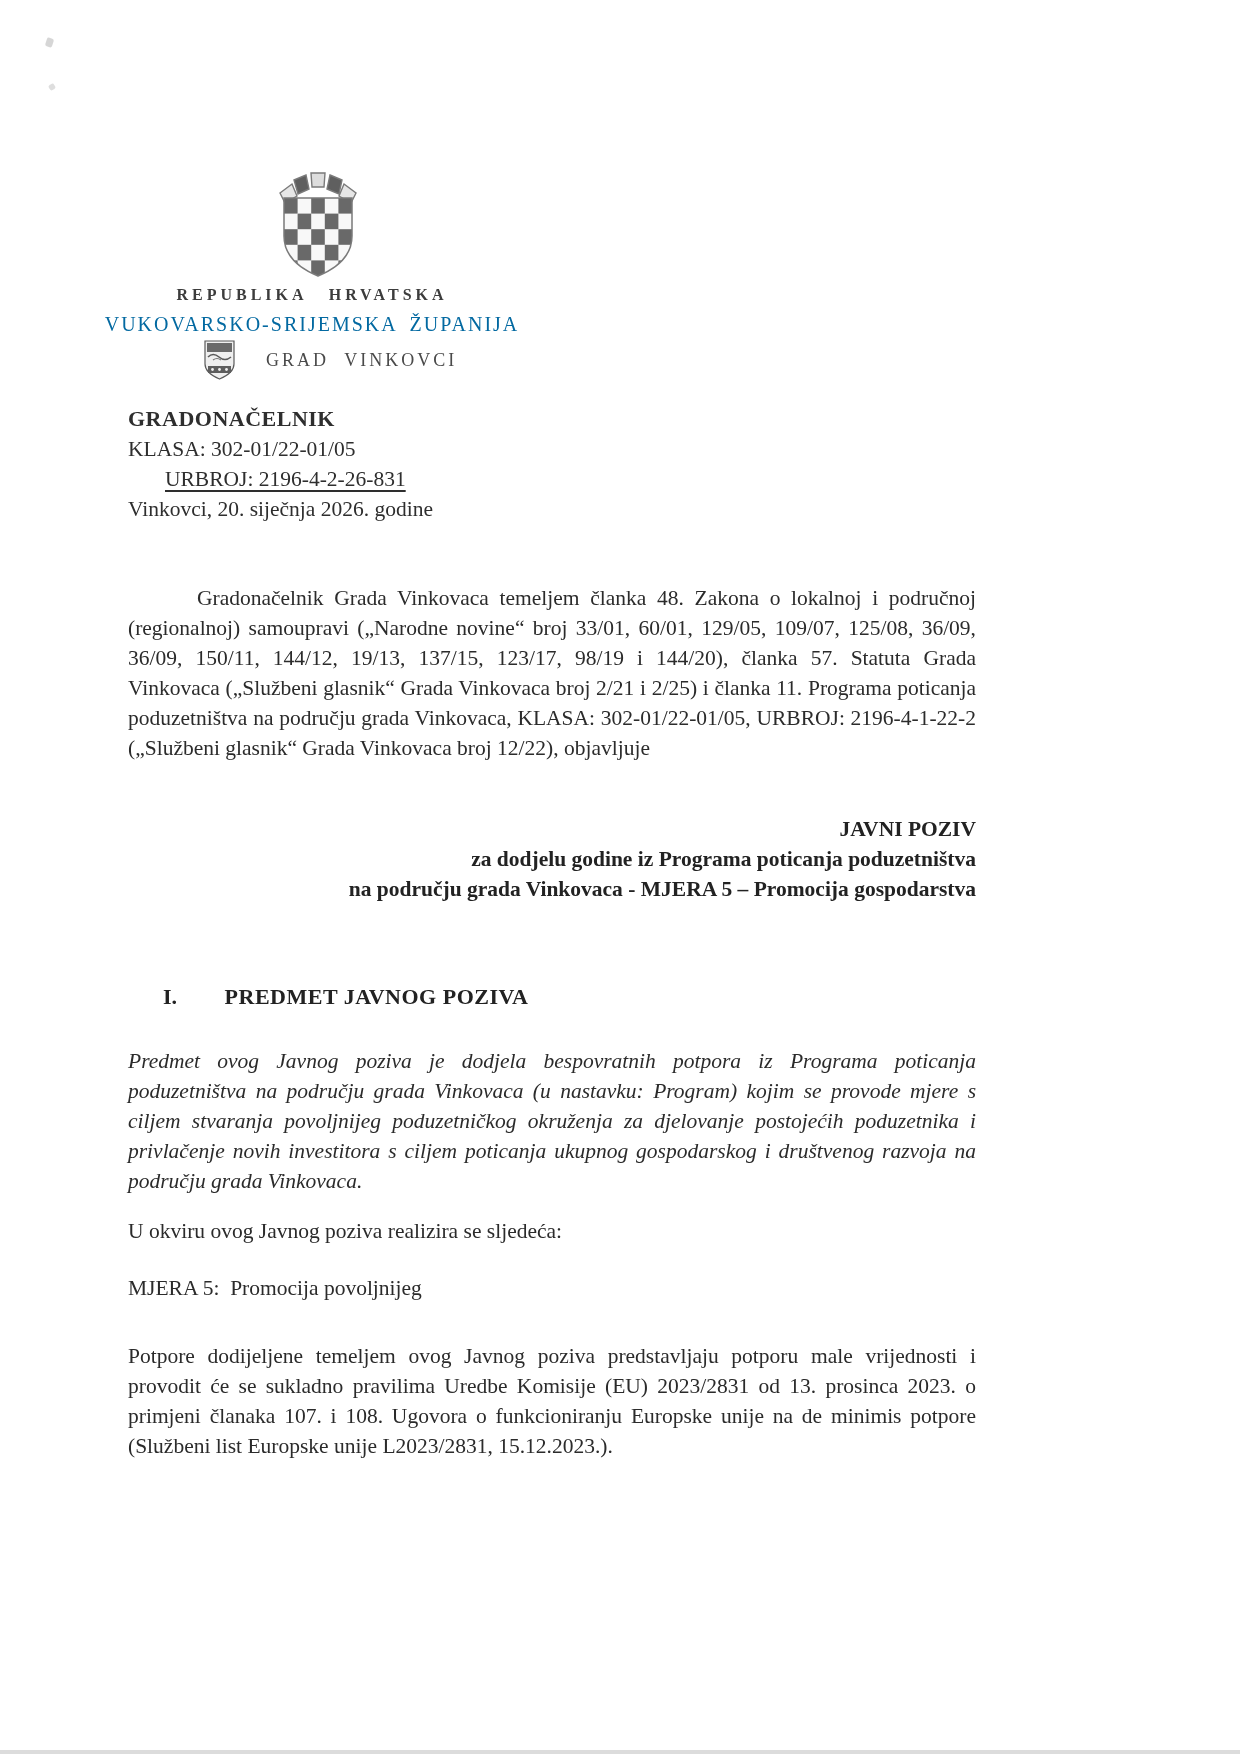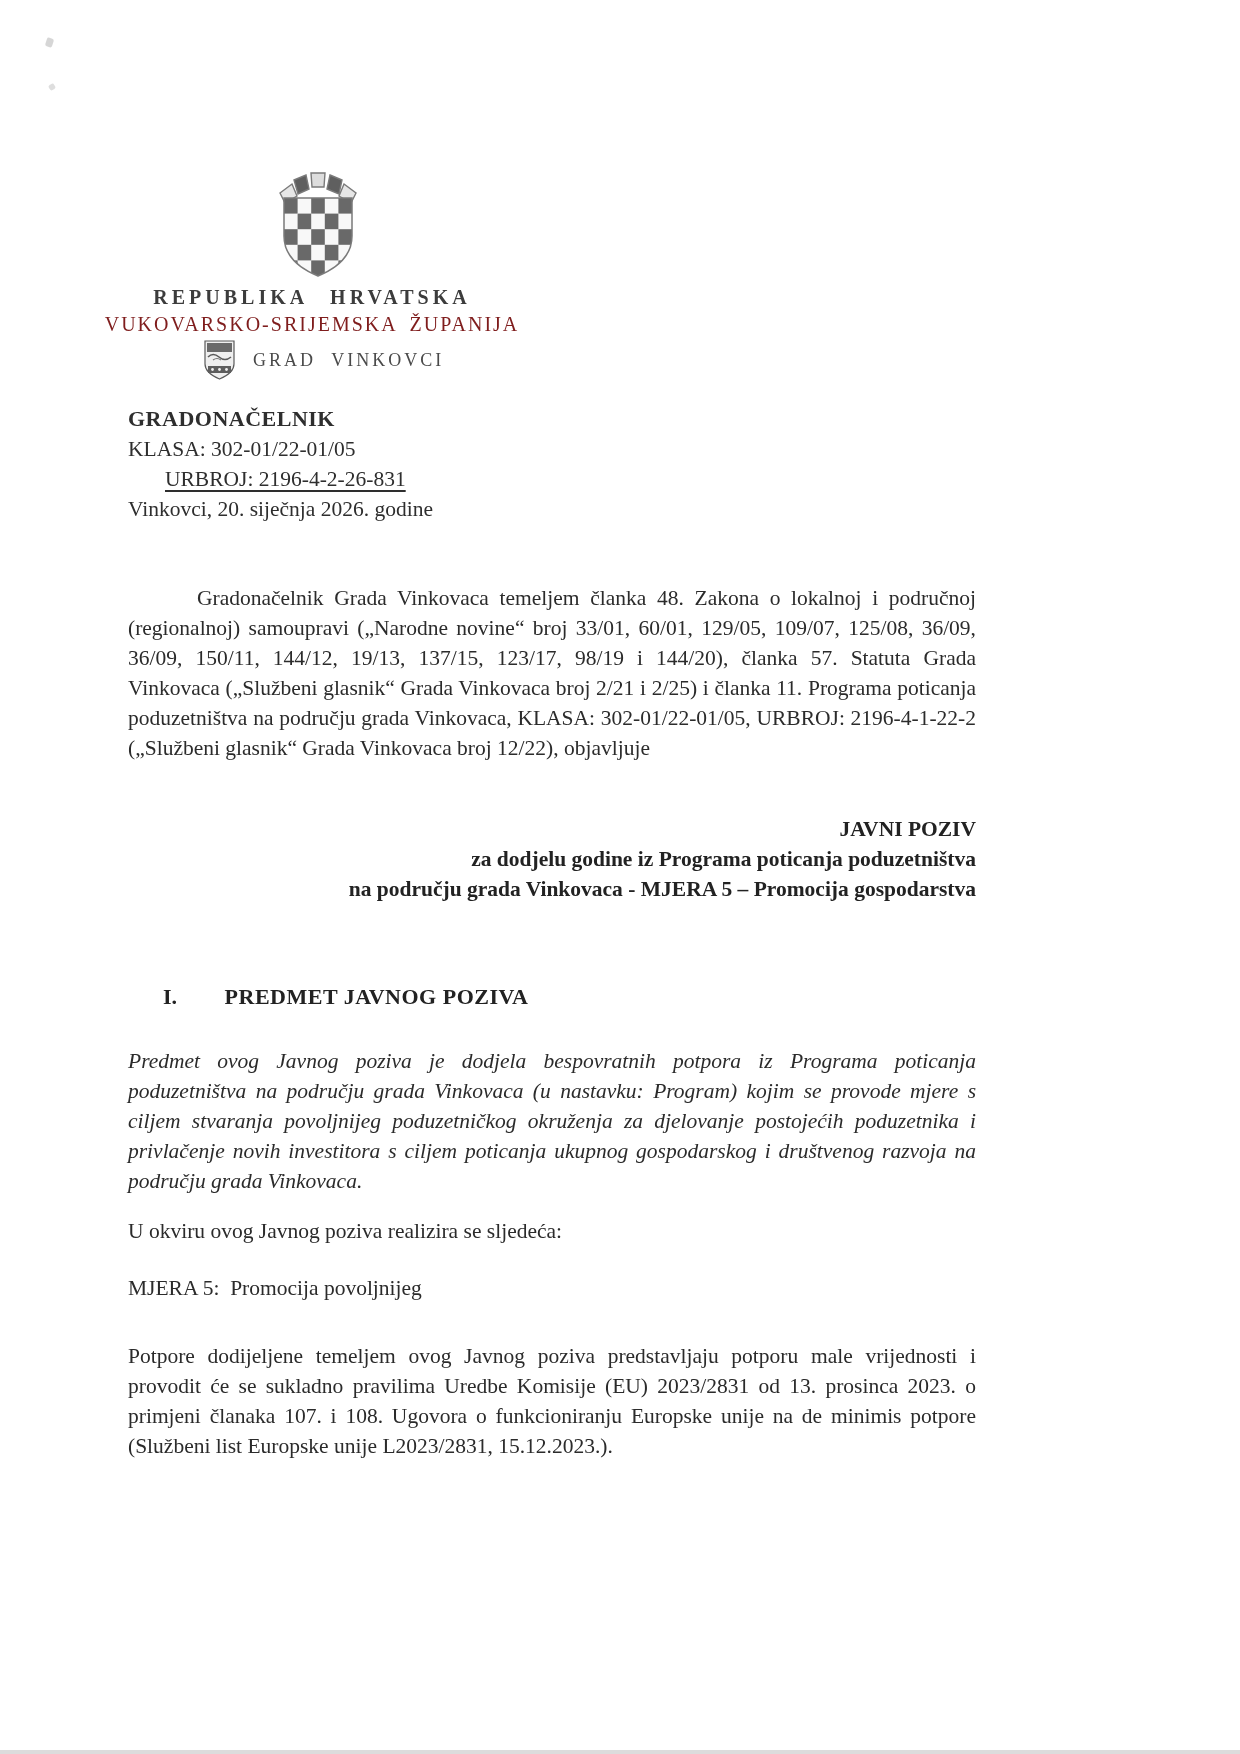--- a/index.html
+++ b/index.html
@@ -10,25 +10,25 @@
     font-family:"Liberation Serif","DejaVu Serif",serif;
     color:#2e2e2e;
     overflow:hidden;
   }
   
   .arms{position:absolute;left:278px;top:170px;}
   .letterhead-line{
     position:absolute;left:62px;width:500px;
     text-align:center;white-space:nowrap;
   }
-  .republic{top:286px;font-size:20px;font-weight:700;letter-spacing:4px;word-spacing:14px;color:#3c3c3c;}
-  .county{top:313px;font-size:20px;letter-spacing:2px;word-spacing:6px;color:#7f1d1d;}
+  .republic{top:286px;font-size:16px;font-weight:700;letter-spacing:4px;word-spacing:14px;color:#3c3c3c;}
+  .county{top:313px;font-size:20px;letter-spacing:2px;word-spacing:6px;color:#0369a1;}
   .city-row{
     position:absolute;left:204px;top:338px;height:44px;
-    display:flex;align-items:center;gap:18px;font-family:Liberation Serif, serif;
+    display:flex;align-items:center;gap:31px;font-family:Liberation Serif, serif;
   }
   .city-label{font-size:18px;letter-spacing:3px;word-spacing:8px;color:#4a4a4a;white-space:nowrap;}
   
   .office-block{position:absolute;left:128px;top:404px;line-height:30px;font-size:21.5px;}
   .office-title{font-weight:700;font-size:22px;letter-spacing:0.5px;}
   .urbroj{text-decoration:underline;text-underline-offset:4px;text-decoration-thickness:1.5px;margin-left:37px;}
   
   .para{
     position:absolute;left:128px;width:848px;
     font-size:21.5px;line-height:30px;

